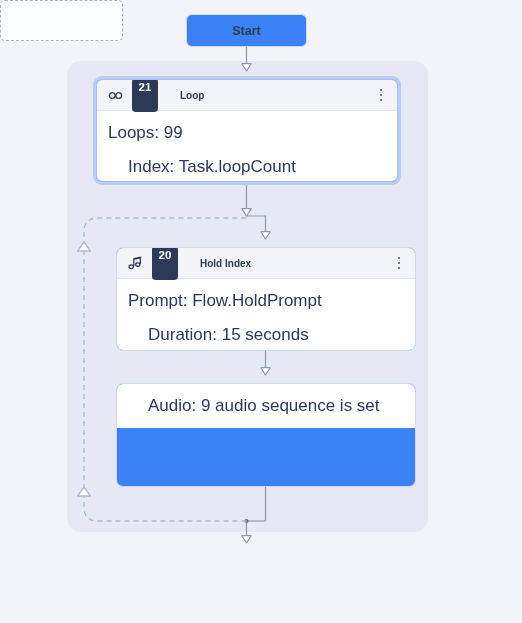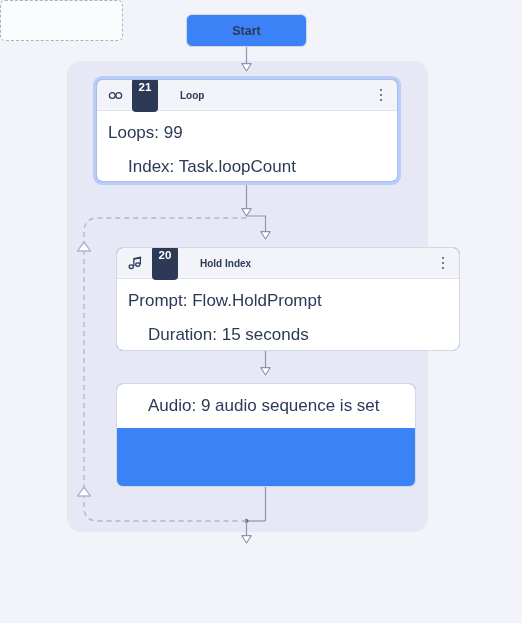--- a/index.html
+++ b/index.html
@@ -156,21 +156,21 @@
     width: 302px;
     height: 103px;
     border: 1px solid #a9bdf0;
     box-shadow: 0 0 0 3px #b9cdf6;
     border-radius: 6px;
   }
 
   #node-hold {
     left: 116px;
     top: 247px;
-    width: 344px;
+    width: 300px;
     height: 104px;
   }
 
   #node-play {
     left: 116px;
     top: 383px;
     width: 300px;
     height: 104px;
   }
 

